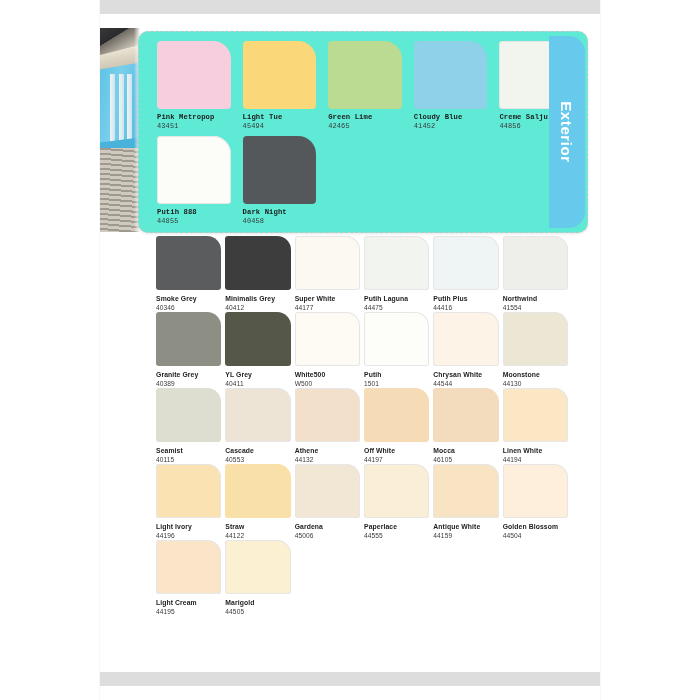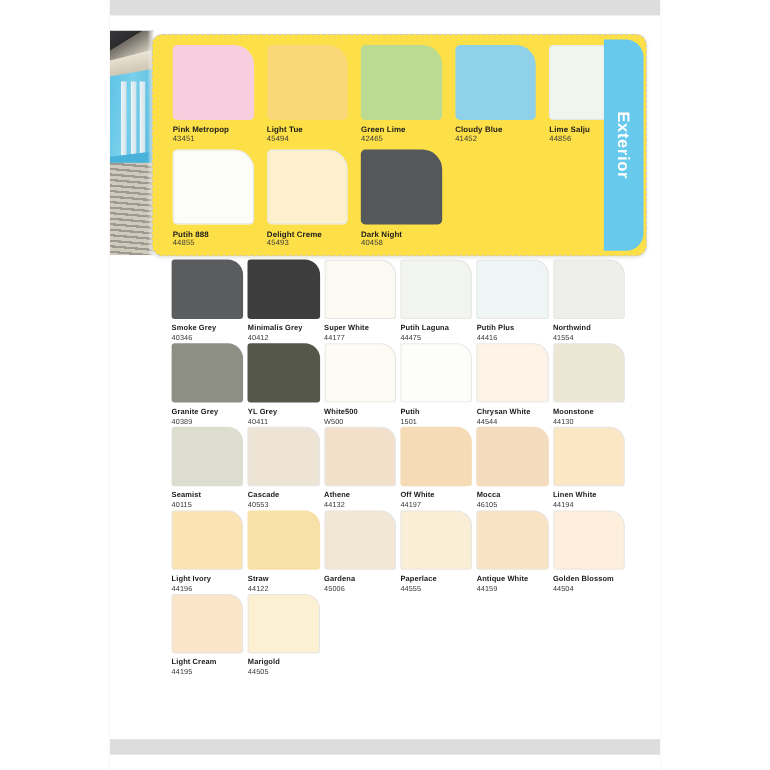--- a/index.html
+++ b/index.html
@@ -57,22 +57,23 @@
     background:repeating-linear-gradient(185deg,#cfcabd 0px,#cfcabd 3px,#9e9a8f 3px,#9e9a8f 5px);
   }
   .photo .shadow{
     position:absolute;right:0;top:0;width:6px;height:204px;
     background:linear-gradient(90deg,rgba(255,255,255,0),rgba(255,255,255,.95));
   }
 
   
   .card{
     position:absolute;left:138px;top:31px;width:448px;height:200px;
-    background:#fde047;border:1px dashed #c9c9c9;border-radius:10px;
+    background:#5eead4;border:1px dashed #c9c9c9;border-radius:10px;
     box-shadow:0 1px 3px rgba(0,0,0,.10);
+    font-family:Liberation Mono, monospace;
   }
   .tab{
     position:absolute;left:549px;top:36px;width:36px;height:192px;
     background:#67c9ec;border-radius:0 16px 16px 0;
   }
   .tab-label{
     position:absolute;left:0;top:0;width:192px;height:36px;
     transform:rotate(90deg);transform-origin:18px 18px;
     color:#ffffff;font-weight:bold;font-size:15px;letter-spacing:.6px;
     display:flex;align-items:center;justify-content:center;
@@ -147,34 +148,29 @@
           <div class="nm">Green Lime</div>
           <div class="cd">42465</div>
         </div>
         <div class="sw">
           <div class="chip" style="background: rgb(142, 209, 233);"></div>
           <div class="nm">Cloudy Blue</div>
           <div class="cd">41452</div>
         </div>
         <div class="sw">
           <div class="chip light" style="background: rgb(242, 244, 238);"></div>
-          <div class="nm">Lime Salju</div>
+          <div class="nm">Creme Salju</div>
           <div class="cd">44856</div>
         </div>
         <div class="sw">
           <div class="chip light" style="background: rgb(252, 252, 249);"></div>
           <div class="nm">Putih 888</div>
           <div class="cd">44855</div>
         </div>
         <div class="sw">
-          <div class="chip light" style="background: rgb(253, 240, 204);"></div>
-          <div class="nm">Delight Creme</div>
-          <div class="cd">45493</div>
-        </div>
-        <div class="sw">
           <div class="chip" style="background: rgb(85, 88, 90);"></div>
           <div class="nm">Dark Night</div>
           <div class="cd">40458</div>
         </div>
       </div>
   </div>
 
   <div class="tab">
     <div class="tab-label">Exterior</div>
   </div>

